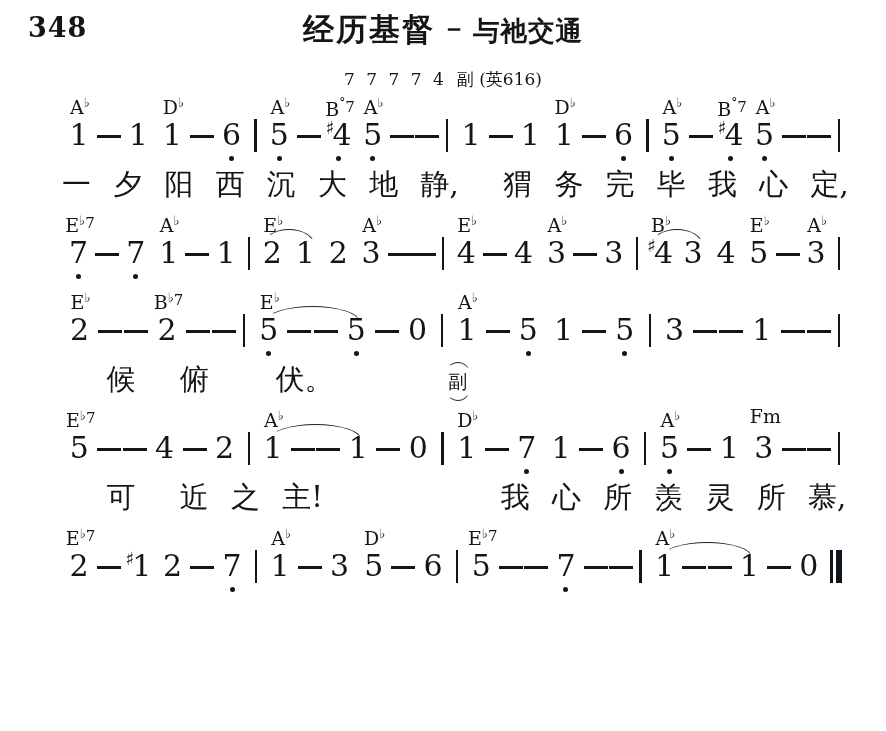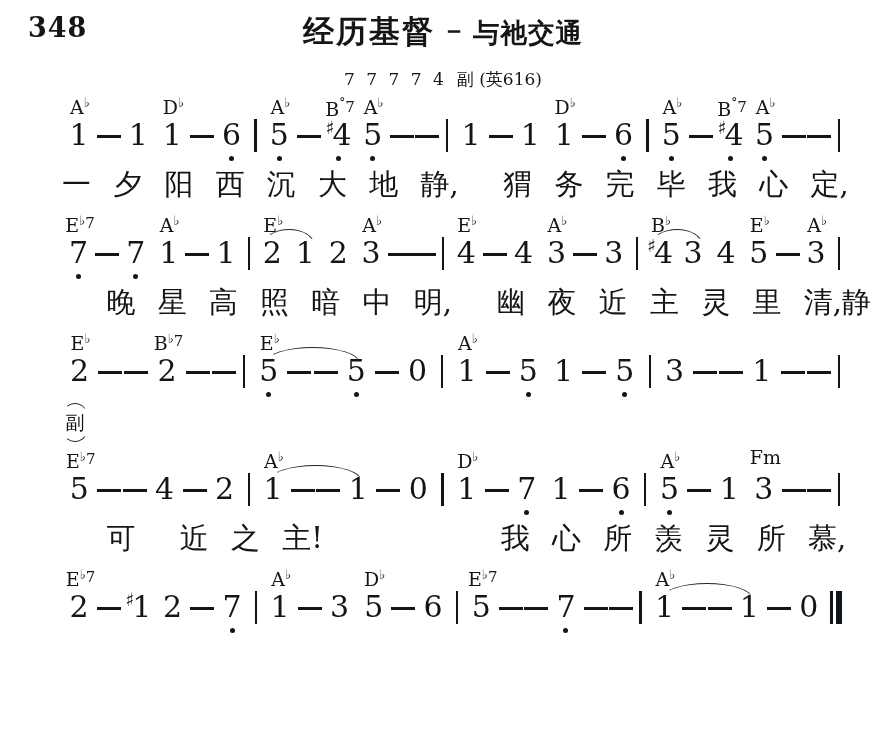--- a/index.html
+++ b/index.html
@@ -4,21 +4,21 @@
 <style>
   html,body{margin:0;padding:0;}
   body{
     width:886px;height:731px;background:#ffffff;color:#151515;
     font-family:"DejaVu Serif","Liberation Serif",serif;
     overflow:hidden;position:relative;
   }
   
   .header{position:relative;padding-top:12px;}
   .hymn-number{position:absolute;left:28px;top:12px;font-size:27px;font-weight:bold;letter-spacing:1px;}
-  .title{text-align:center;font-family:Liberation Serif, serif;font-weight:bold;line-height:40px;height:44px;}
+  .title{text-align:center;font-family:Liberation Mono, monospace;font-weight:bold;line-height:40px;height:44px;}
   .title-main{font-size:31px;letter-spacing:2px;}
   .title-dash{font-size:26px;padding:0 6px;position:relative;top:-3px;}
   .title-sub{font-size:26.5px;letter-spacing:1px;}
   .subtitle{text-align:center;font-size:17px;margin-top:12px;height:22px;}
   .subtitle .meter{letter-spacing:3px;margin-right:10px;}
   .key-row{display:flex;justify-content:space-between;align-items:baseline;
            padding:4px 82px 0 94px;height:30px;}
   .key-name{font-size:22px;}
   .time-signature{font-size:25px;}
   
@@ -386,21 +386,20 @@
           <div class="glyph">3</div>
           <div class="dotslot"></div>
         </div>
         <div class="cell bar" style="flex: 0.55 1 0px;">
           <div class="glyph">
             <div class="bl"></div>
           </div>
           <div class="dotslot"></div>
         </div>
       </div>
-      <div class="lyric-row"><span>  晚 星 高 照 暗 中 明,  幽 夜 近 主 灵 里 清,静</span></div>
     </div>
     <div class="system">
       <div class="music-row">
         <div class="cell note" style="flex: 1.35 1 0px;">
           <div class="chord"><span>E</span><span class="sup">♭</span></div>
           <div class="glyph">2</div>
           <div class="dotslot"></div>
         </div>
         <div class="cell dash" style="flex: 1 1 0px;">
           <div class="glyph">
@@ -551,21 +550,21 @@
           </div>
           <div class="dotslot"></div>
         </div>
         <div class="cell bar" style="flex: 0.55 1 0px;">
           <div class="glyph">
             <div class="bl"></div>
           </div>
           <div class="dotslot"></div>
         </div>
       </div>
-      <div class="lyric-row"><span class="refrain"><span class="arc-top"></span><span class="mark-text">副</span><span class="arc-bottom"></span></span></div>
+      <div class="lyric-row"><span>  候  俯   伏。     </span><span class="refrain"><span class="arc-top"></span><span class="mark-text">副</span><span class="arc-bottom"></span></span></div>
     </div>
     <div class="system">
       <div class="music-row">
         <div class="cell note" style="flex: 1.35 1 0px;">
           <div class="chord"><span>E</span><span class="sup">♭</span><span class="num">7</span></div>
           <div class="glyph">5</div>
           <div class="dotslot"></div>
         </div>
         <div class="cell dash" style="flex: 1 1 0px;">
           <div class="glyph">

